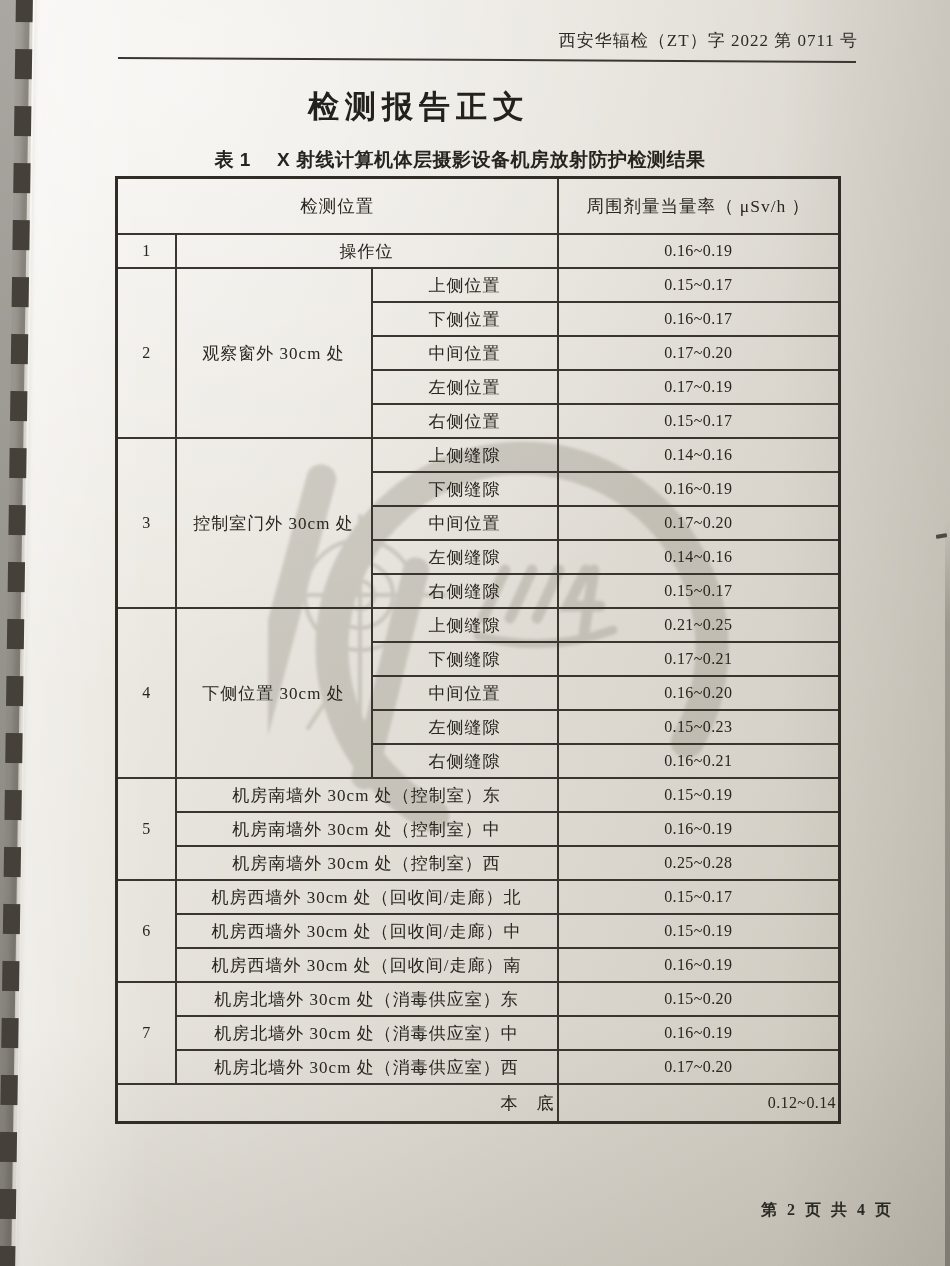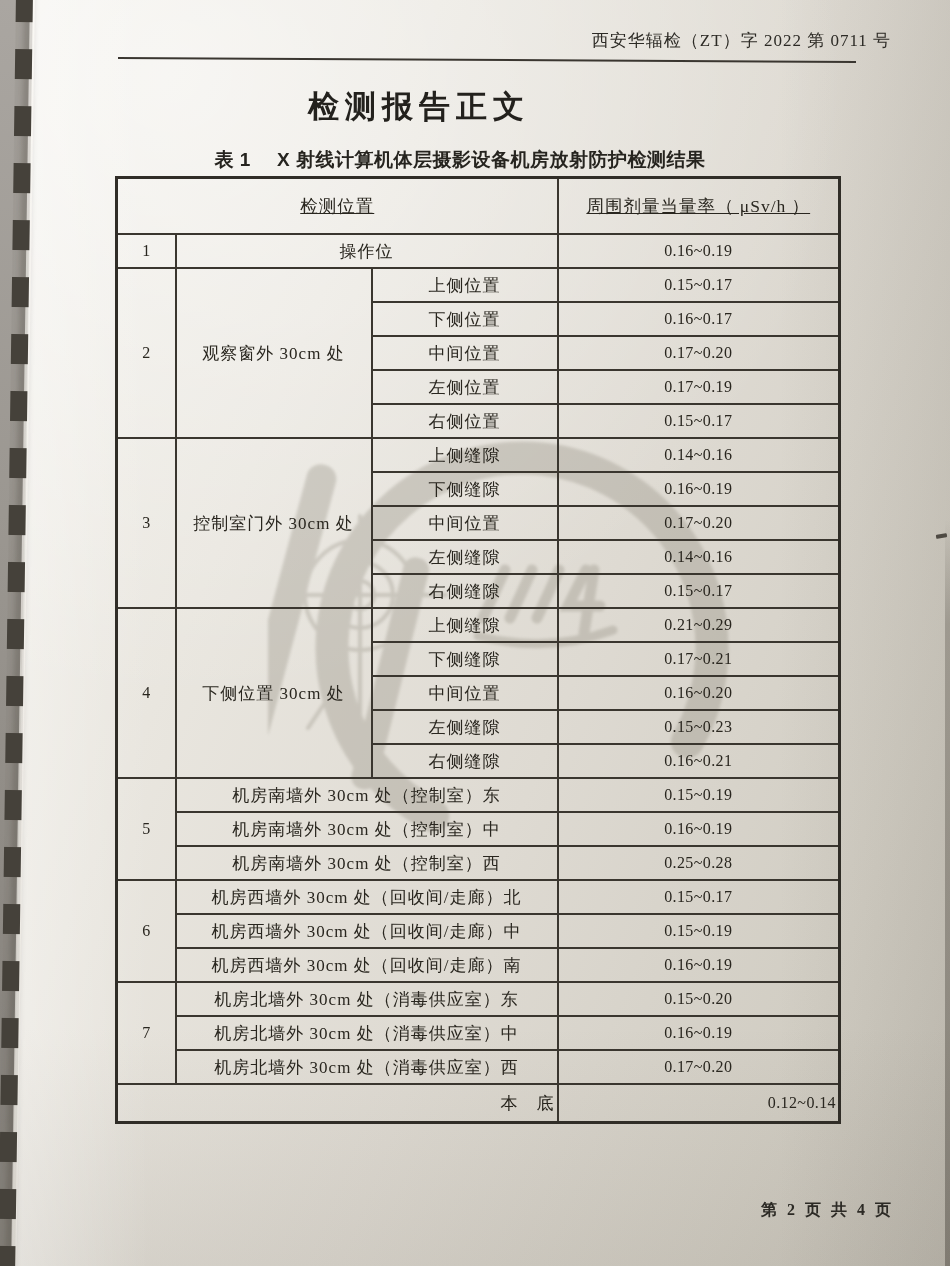--- a/index.html
+++ b/index.html
@@ -35,21 +35,21 @@
     position:absolute;left:16px;top:-8px;width:17px;height:1305px;
     transform:rotate(0.8deg);transform-origin:top left;
     background:repeating-linear-gradient(180deg,
       #45413a 0px 30px,
       rgba(130,125,117,0.16) 30px 57px);
     filter:blur(0.4px);border-radius:2px;
   }
   
   .doc-number{
     position:absolute;top:29px;left:0;width:858px;text-align:right;
-    font-size:17px;letter-spacing:1px;color:#2c2a25;padding-left:33px;
+    font-size:17px;letter-spacing:1px;color:#2c2a25;
   }
   .header-rule{
     position:absolute;top:59px;left:118px;width:738px;height:2.4px;
     background:#3a3630;transform:rotate(0.3deg);
   }
   .title{
     position:absolute;top:86px;left:0;width:838px;margin:0;text-align:center;
     font-family:"Liberation Sans",sans-serif;font-weight:bold;
     font-size:31px;letter-spacing:6px;color:#23211d;
   }
@@ -62,21 +62,21 @@
   .caption .lbl{margin-right:26px;}
   table.results{
     position:absolute;top:176px;left:115px;width:723px;
     border-collapse:collapse;table-layout:fixed;
     color:#29261f;border:3px solid #302d27;
   }
   table.results td{
     border:2px solid #3a362f;text-align:center;vertical-align:middle;
     height:32px;padding:0 2px;font-size:17px;overflow:hidden;white-space:nowrap;
   }
-  table.results thead td{height:54px;font-size:17.5px;letter-spacing:1px;text-decoration:underline;}
+  table.results thead td{height:54px;font-size:17.5px;letter-spacing:1px;}
   table.results td.num{font-size:16px;letter-spacing:0.4px;}
   table.results td.index-cell{font-size:16px;}
   table.results td.loc-cell,table.results td.group-cell{letter-spacing:1px;margin-left:40px;}
   table.results tr.baseline td{height:36px;text-align:right;}
   .page-footer{
     position:absolute;top:1200px;left:16px;width:878px;text-align:right;
     font-size:16px;font-weight:600;letter-spacing:3px;color:#2c2a25;
   }
   
   .watermark{
@@ -188,21 +188,21 @@
             <td class="val-cell num">0.14~0.16</td>
           </tr>
           <tr>
             <td class="loc-cell">右侧缝隙</td>
             <td class="val-cell num">0.15~0.17</td>
           </tr>
           <tr>
             <td class="index-cell" rowspan="5">4</td>
             <td class="group-cell" rowspan="5">下侧位置 30cm 处</td>
             <td class="loc-cell">上侧缝隙</td>
-            <td class="val-cell num">0.21~0.29</td>
+            <td class="val-cell num">0.21~0.25</td>
           </tr>
           <tr>
             <td class="loc-cell">下侧缝隙</td>
             <td class="val-cell num">0.17~0.21</td>
           </tr>
           <tr>
             <td class="loc-cell">中间位置</td>
             <td class="val-cell num">0.16~0.20</td>
           </tr>
           <tr>

